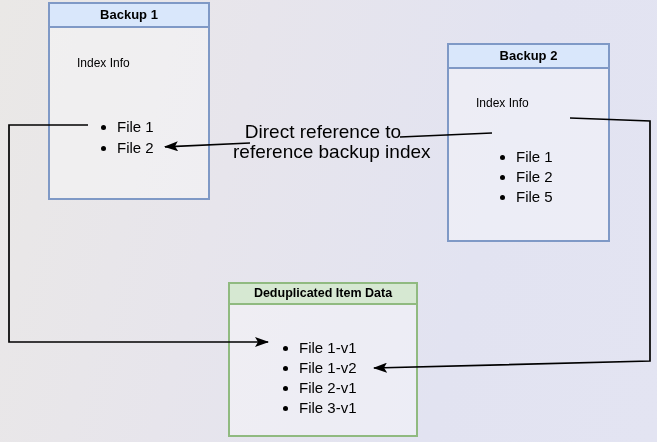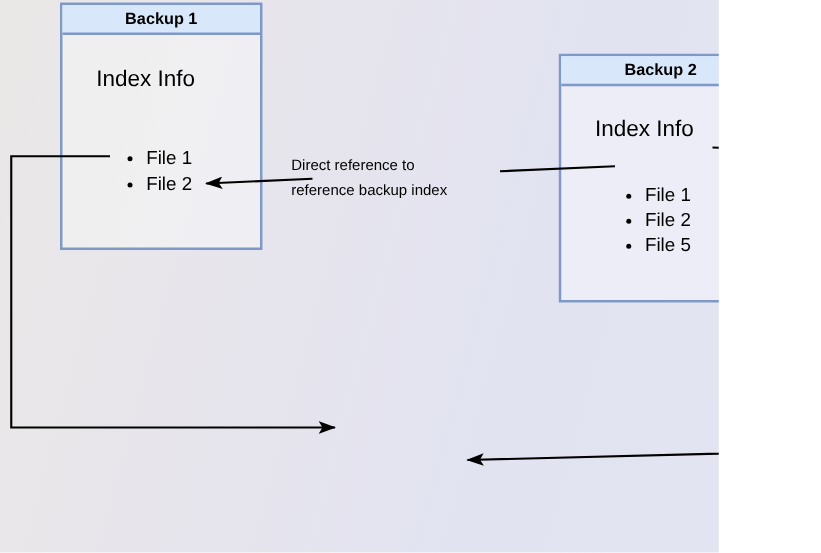--- a/index.html
+++ b/index.html
@@ -2,21 +2,21 @@
 <html><head>
 <meta charset="utf-8">
 <style>
   html, body { margin: 0; padding: 0; }
   body {
     font-family: "Liberation Sans", "DejaVu Sans", sans-serif;
     color: #000;
   }
   .canvas {
     position: relative;
-    width: 575px;
+    width: 657px;
     height: 442px;
     overflow: hidden;
     background: linear-gradient(105deg, #eae8e6 0%, #e7e5ec 35%, #e2e3f1 70%, #e3e4f2 100%);
   }
   .connectors {
     position: absolute;
     left: 0; top: 0;
     width: 657px; height: 442px;
     pointer-events: none;
     z-index: 3;
@@ -42,21 +42,21 @@
   }
   .hdr.green {
     height: 21px; line-height: 19px;
     font-size: 12.5px;
     background: #d6e8d2;
     border-bottom: 2px solid #90ba80;
   }
   .sub {
     position: absolute;
     left: 27px;
-    font-size: 18px;
+    font-size: 12px;
     line-height: 18px;
     white-space: nowrap;
   }
   ul.filelist {
     position: absolute;
     left: 0; right: 0;
     margin: 0;
     padding: 0 0 0 67px;
     list-style: disc;
     font-size: 15px;
@@ -69,21 +69,22 @@
   #b2 .sub { top: 49px; }
   #b2 ul.filelist { top: 102px; }
   #b2 ul.filelist li { line-height: 20px; }
   #dd { left: 228px; top: 282px; width: 186px; height: 151px; }
   #dd ul.filelist { top: 54px; padding-left: 69px; }
   #dd ul.filelist li { line-height: 20px; }
   .annotation {
     position: absolute;
     left: 233px; top: 122px;
     width: 180px;
-    font-size: 12px;
+    text-align: center;
+    font-size: 19px;
     line-height: 20px;
     z-index: 4;
     white-space: nowrap;
   }
 </style>
 </head>
 <body>
 
 <div class="canvas">
 
@@ -111,19 +112,28 @@
   <div class="box blue" id="b2">
     <div class="hdr blue">Backup 2</div>
     <div class="sub">Index Info</div>
     <ul class="filelist">
       <li>File 1</li>
       <li>File 2</li>
       <li>File 5</li>
     </ul>
   </div>
 
+  <div class="box green" id="dd">
+    <div class="hdr green">Deduplicated Item Data</div>
+    <ul class="filelist">
+      <li>File 1-v1</li>
+      <li>File 1-v2</li>
+      <li>File 2-v1</li>
+      <li>File 3-v1</li>
+    </ul>
+  </div>
 
   <div class="annotation">
     <div>Direct reference to</div>
     <div>reference backup index</div>
   </div>
 
 </div>
 
 </body></html>

